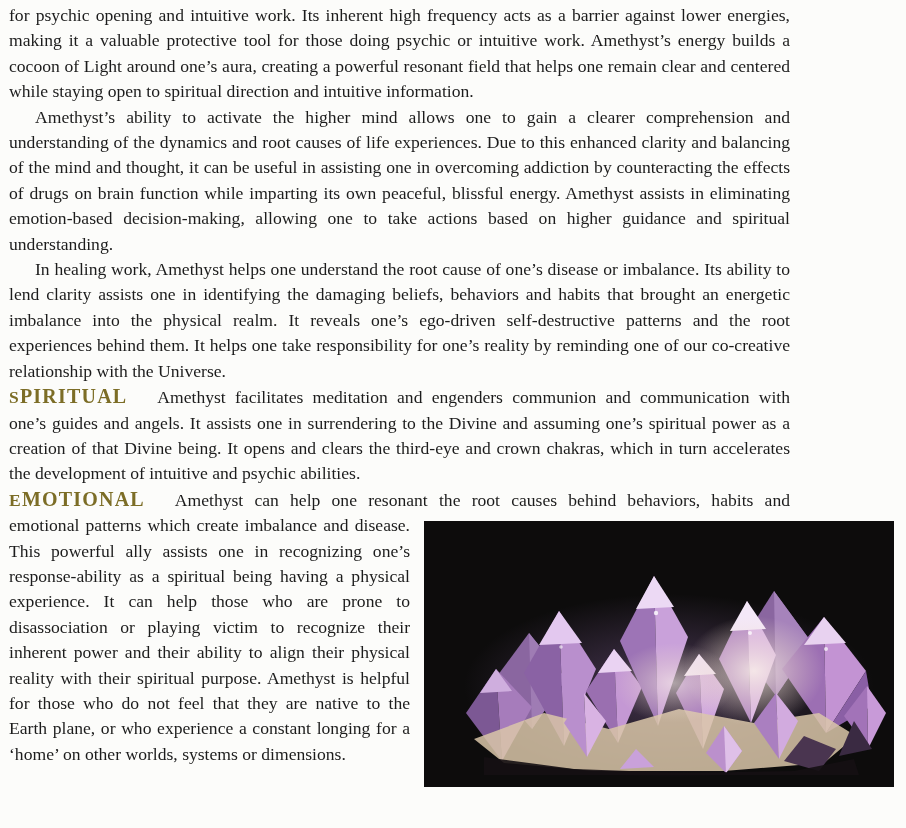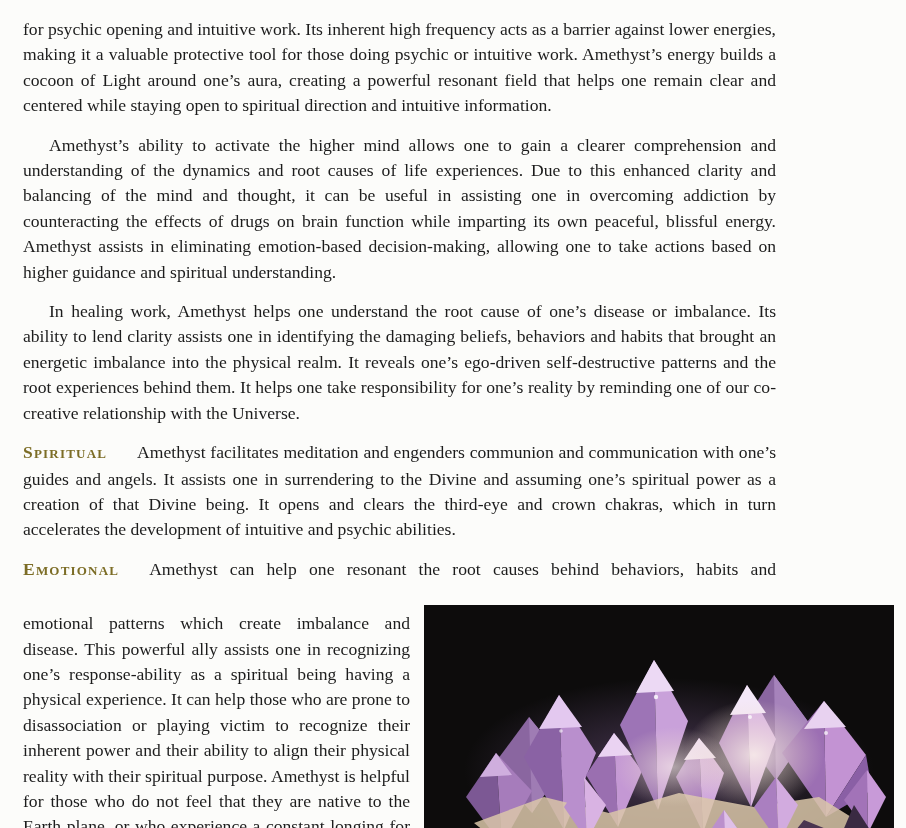--- a/index.html
+++ b/index.html
@@ -11,26 +11,26 @@
   .page {
     box-sizing: border-box;
     width: 906px; height: 828px;
     padding: 3px 116px 0 9px;
     font-family: "Liberation Serif", "DejaVu Serif", serif;
     font-size: 17.6px;
     line-height: 25.4px;
     color: #1c1c1c;
     text-align: justify;
   }
-  p { margin: 14px; padding: 0; font-family: Liberation Serif, serif; }
+  p { margin: 0; padding: 0; font-family: Liberation Serif, serif; }
   .indent { text-indent: 26px; }
   .sec-head {
     display: inline-block;
     font-weight: 700;
-    font-size: 13px;
+    font-size: 20px;
     letter-spacing: 1.2px;
     color: #7c6d26;
     margin-right: 30px;
     text-indent: 0;
   }
   .sec-head::first-letter { font-size: 17.5px; }
   .intro-line {
     text-align: justify;
     text-align-last: justify;
   }

